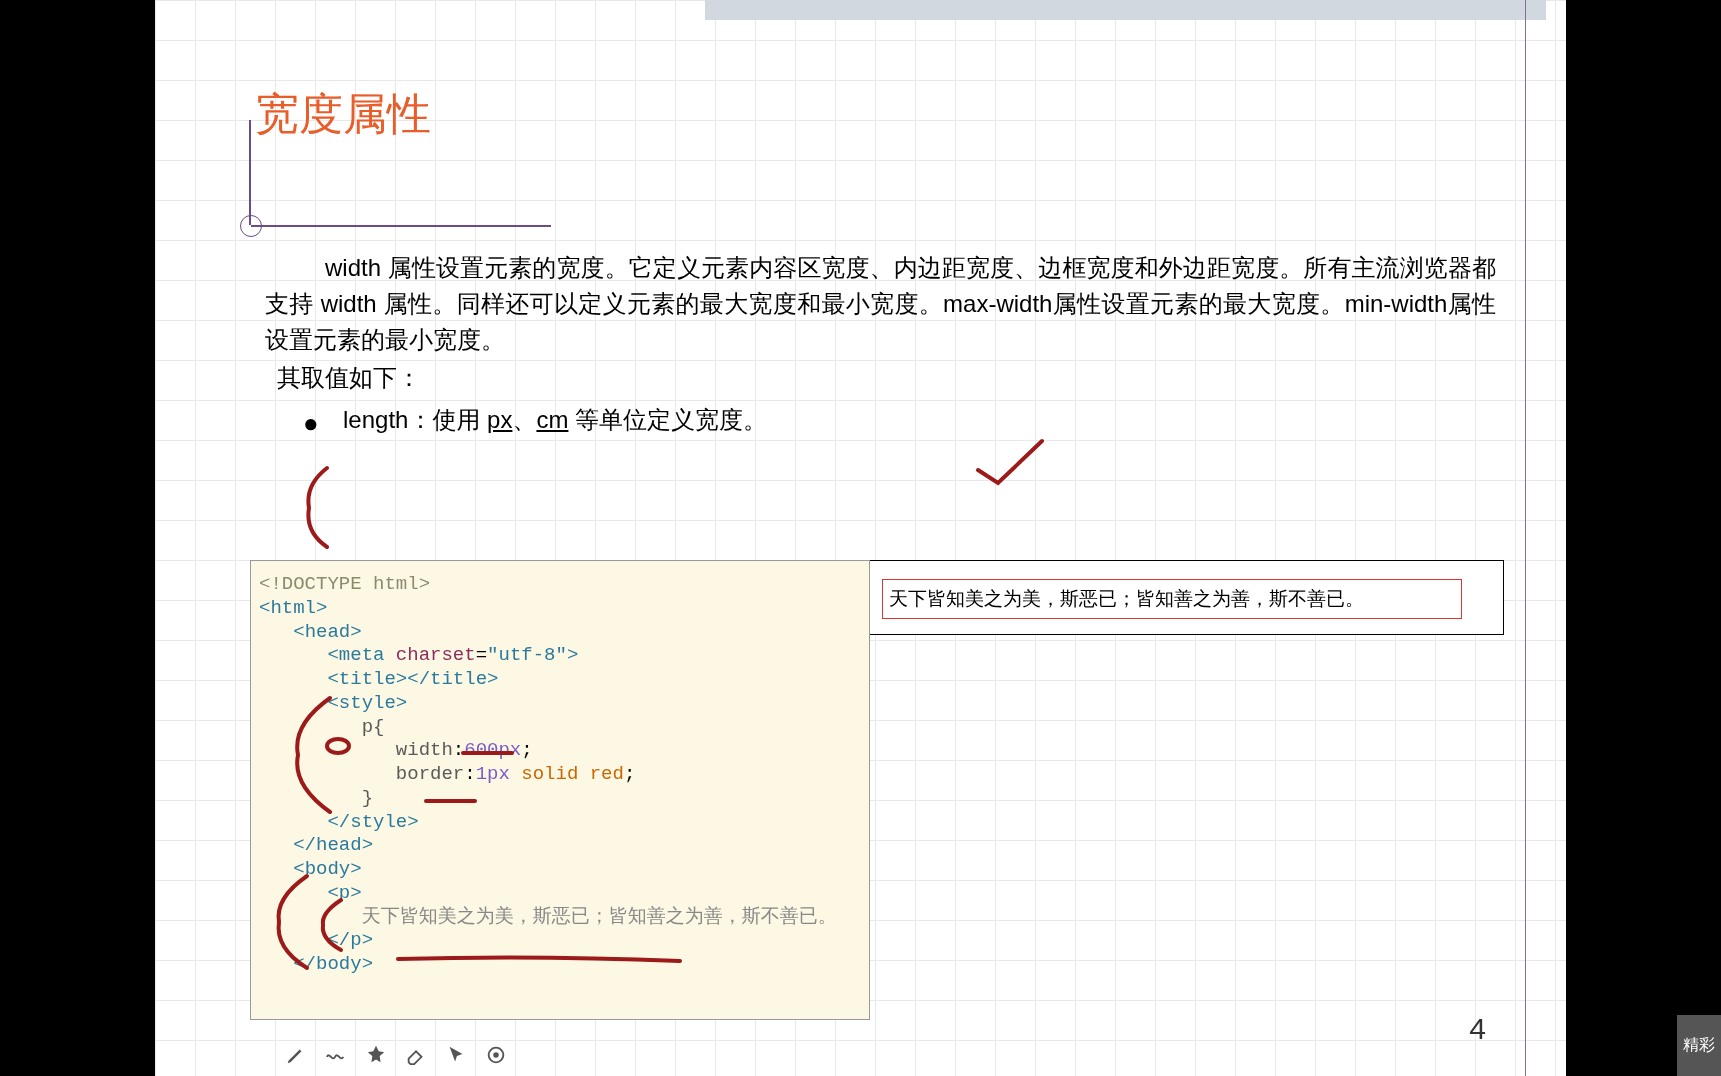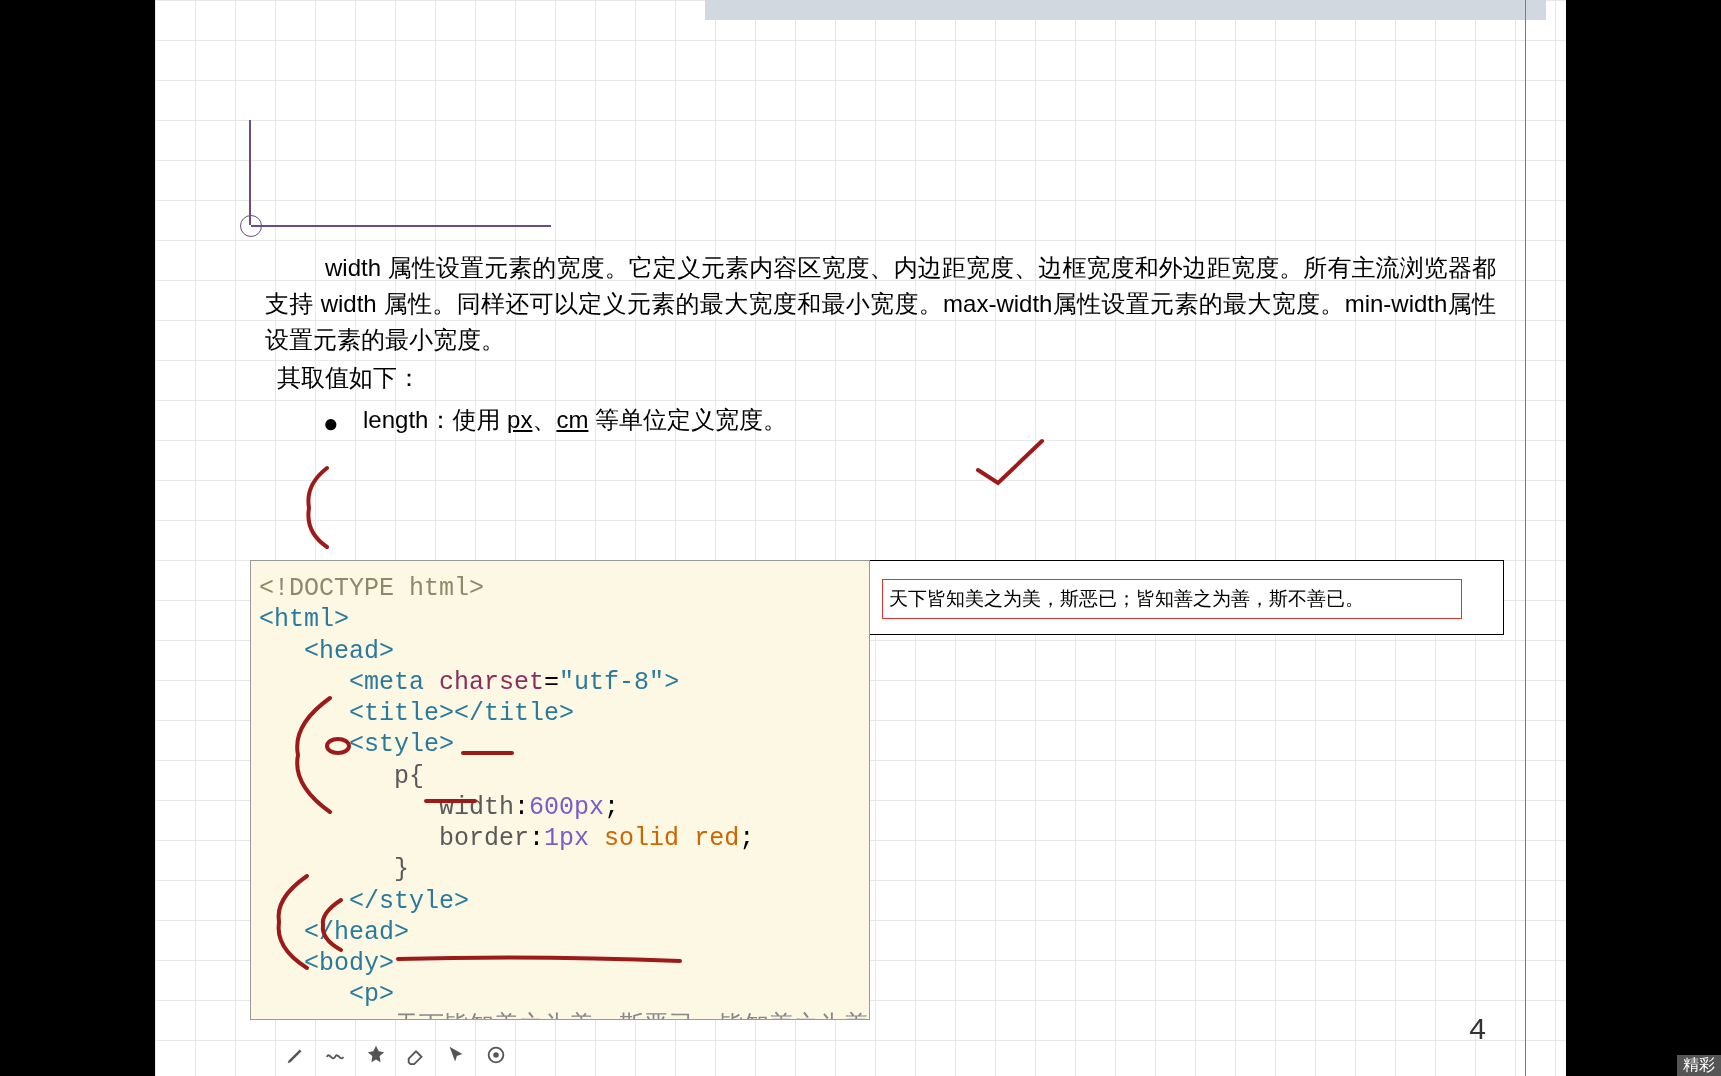--- a/index.html
+++ b/index.html
@@ -111,21 +111,20 @@
       padding-left: 12px;
     }
     .bullets {
       list-style: none;
       margin-top: 6px;
       padding-left: 78px;
     }
     .bullets li {
       position: relative;
       line-height: 1.5;
-      margin-left: 20px;
     }
     .bullets li::before {
       content: "●";
       position: absolute;
       left: -40px;
       font-size: 26px;
       top: 2px;
     }
     .underline {
       text-decoration: underline;
@@ -137,21 +136,21 @@
       top: 560px;
       display: flex;
     }
     .code-panel {
       width: 620px;
       height: 460px;
       border: 1.5px solid #999;
       background: #fdf8e4;
       padding: 12px 8px;
       font-family: "Consolas", "Courier New", monospace;
-      font-size: 25px;
+      font-size: 19px;
       line-height: 1.25;
       position: relative;
       white-space: pre;
       overflow: hidden;
     }
     .output-panel {
       width: 635px;
       height: 75px;
       border: 1.5px solid #000;
       background: #fff;
@@ -208,33 +207,34 @@
       fill: none;
       stroke-linecap: round;
     }
     .footer-label {
       position: absolute;
       right: 0;
       bottom: 0;
       background: #555;
       color: #fff;
       font-size: 16px;
-      padding: 0 6px;
+      padding: 20px 6px;
     }
   </style>
 </head>
 <body>
 
 <div class="letterbox-left"></div>
 <div class="letterbox-right"></div>
 
 <div class="slide-area">
   <div class="top-bar"></div>
   <div class="right-line"></div>
 
+  <h1 class="title">宽度属性</h1>
 
   <div class="ornament">
     <div class="ornament-vline"></div>
     <div class="ornament-hline"></div>
     <div class="ornament-circle"></div>
   </div>
 
   <div class="content">
     <p class="body-text">width 属性设置元素的宽度。它定义元素内容区宽度、内边距宽度、边框宽度和外边距宽度。所有主流浏览器都支持 width 属性。同样还可以定义元素的最大宽度和最小宽度。max-width属性设置元素的最大宽度。min-width属性设置元素的最小宽度。</p>
     <p class="values-label">其取值如下：</p>

